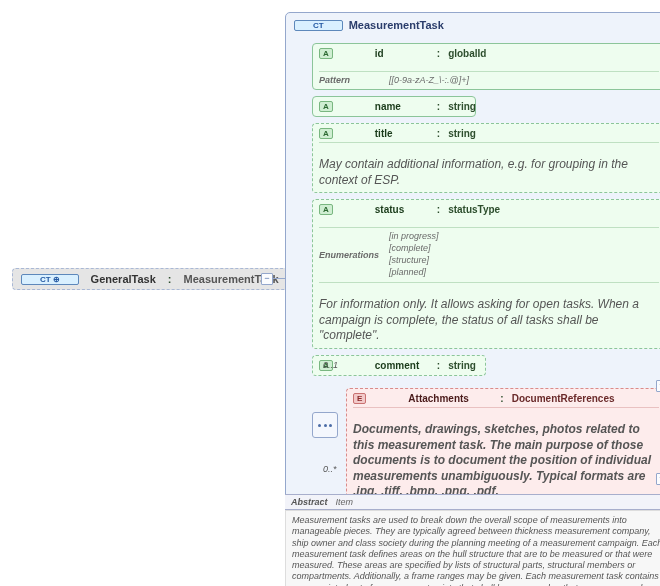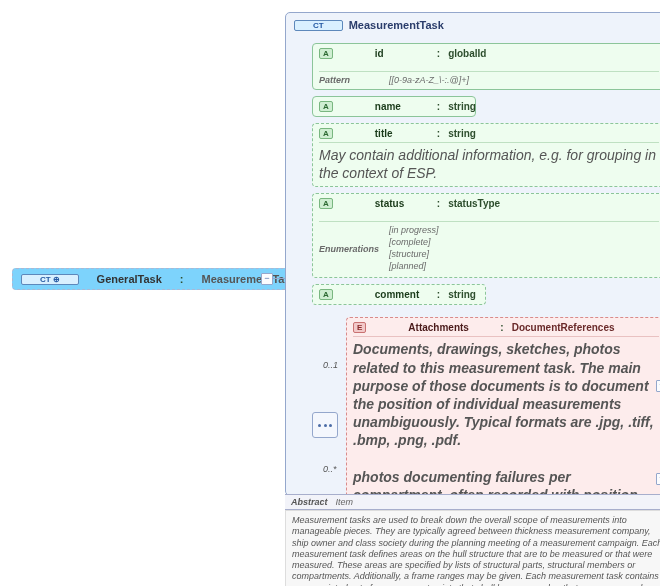--- a/index.html
+++ b/index.html
@@ -21,27 +21,27 @@
     border-radius: 2px;
     font-size: 8px;
     padding: 0 18px;
     color: #2459a3;
     font-weight: bold;
   }
   .general-task {
     position: absolute;
     left: 4px;
     top: 260px;
-    background: #7dd3fc;
+    background: #e5e5e5;
     border: 1px dashed #a9b8d5;
     border-radius: 4px;
     padding: 4px 8px;
     display: inline-flex;
     align-items: center;
-    gap: 18px;
+    gap: 12px;
     font-size: 11px;
     color: #333;
   }
   .gt-name { font-weight: bold; }
   .gt-type { font-weight: bold; color: #555; }
 
   .main-box {
     position: absolute;
     left: 277px;
     top: 4px;
@@ -94,22 +94,22 @@
     font-size: 9px;
     font-style: italic;
     color: #6a6a6a;
     display: flex;
     gap: 8px;
   }
   .subtable .label { font-weight: bold; min-width: 62px; }
   .descr {
     margin-top: 3px;
     border-top: 1px solid #bfe0c2;
-    padding-top: 3px;
-    font-size: 14px;
+    padding-top: 14px;
+    font-size: 12px;
     font-style: italic;
     color: #555;
     line-height: 1.3;
   }
   .enum-list div { height: 12px; }
   .seq-icon {
     margin: 10px 0 0 18px;
     width: 24px;
     height: 24px;
     border: 1px solid #94a7cc;
@@ -268,20 +268,21 @@
       </div>
       <div class="subtable" style="align-items:center;">
         <span class="label">Enumerations</span>
         <div class="enum-list">
           <div>[in progress]</div>
           <div>[complete]</div>
           <div>[structure]</div>
           <div>[planned]</div>
         </div>
       </div>
+      <div class="descr">For information only. It allows asking for open tasks. When a campaign is complete, the status of all tasks shall be "complete".</div>
     </div>
 
     <div class="attr" style="width:160px;">
       <div class="attr-row">
         <span class="a-icon">A</span>
         <span class="attr-name">comment</span>
         <span class="attr-sep">:</span>
         <span class="attr-type">string</span>
       </div>
     </div>

